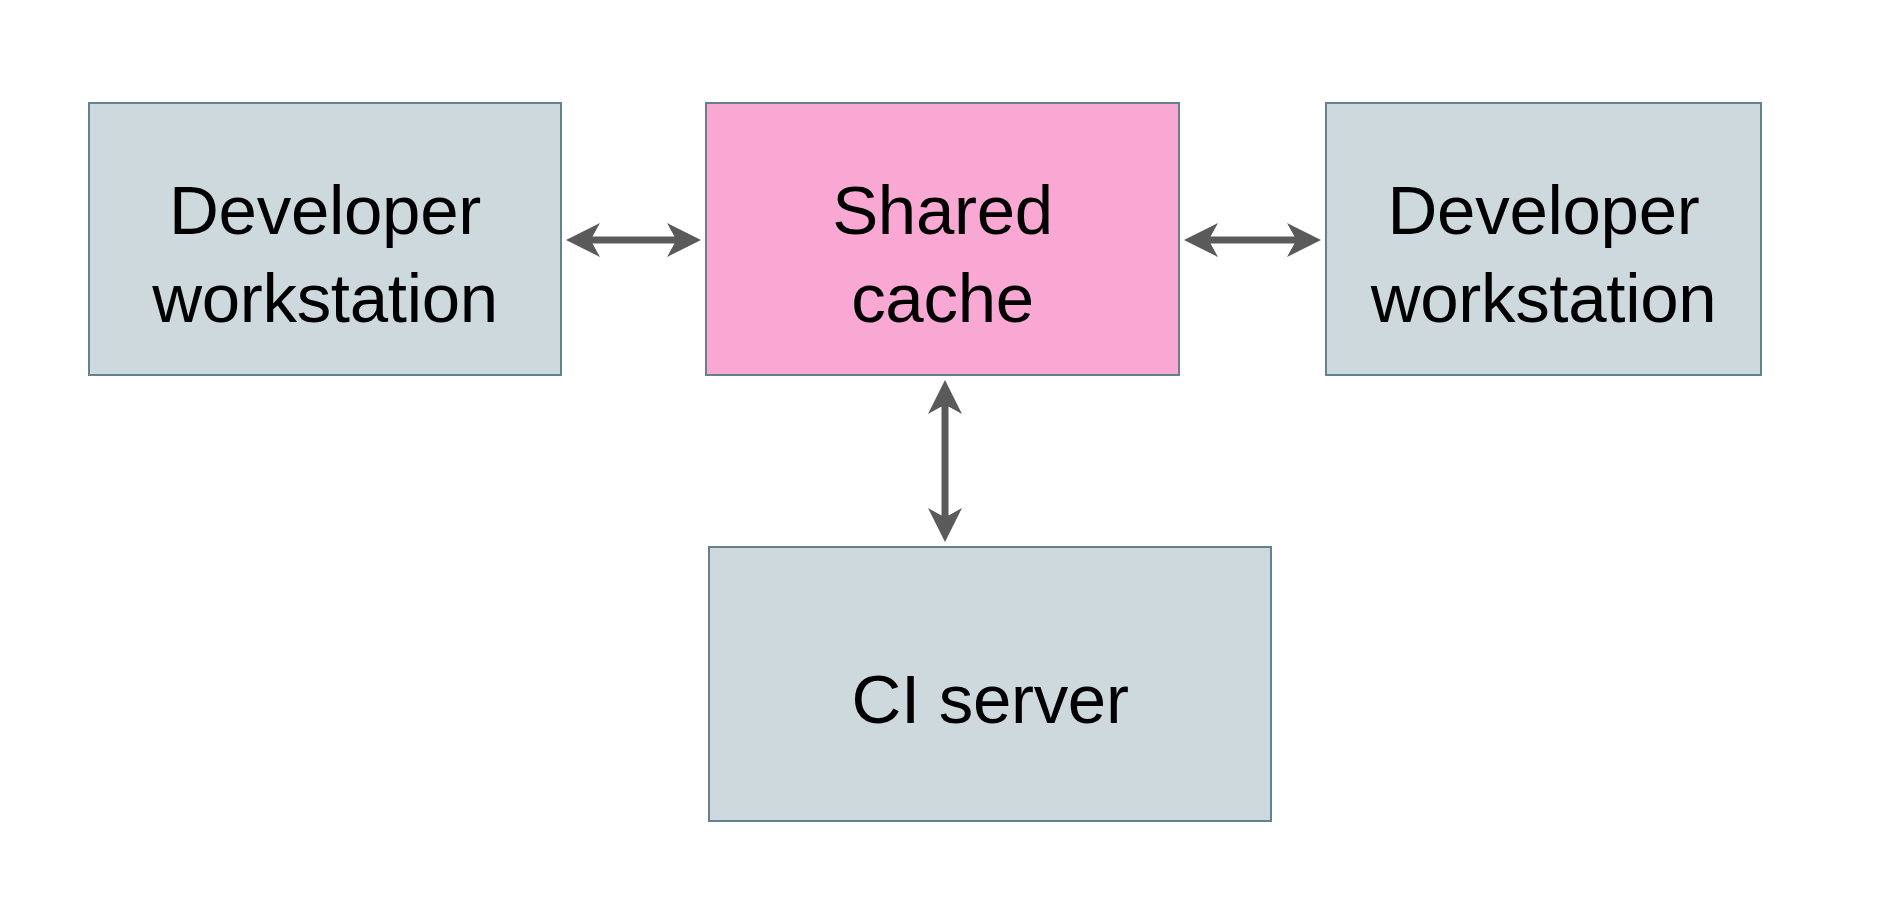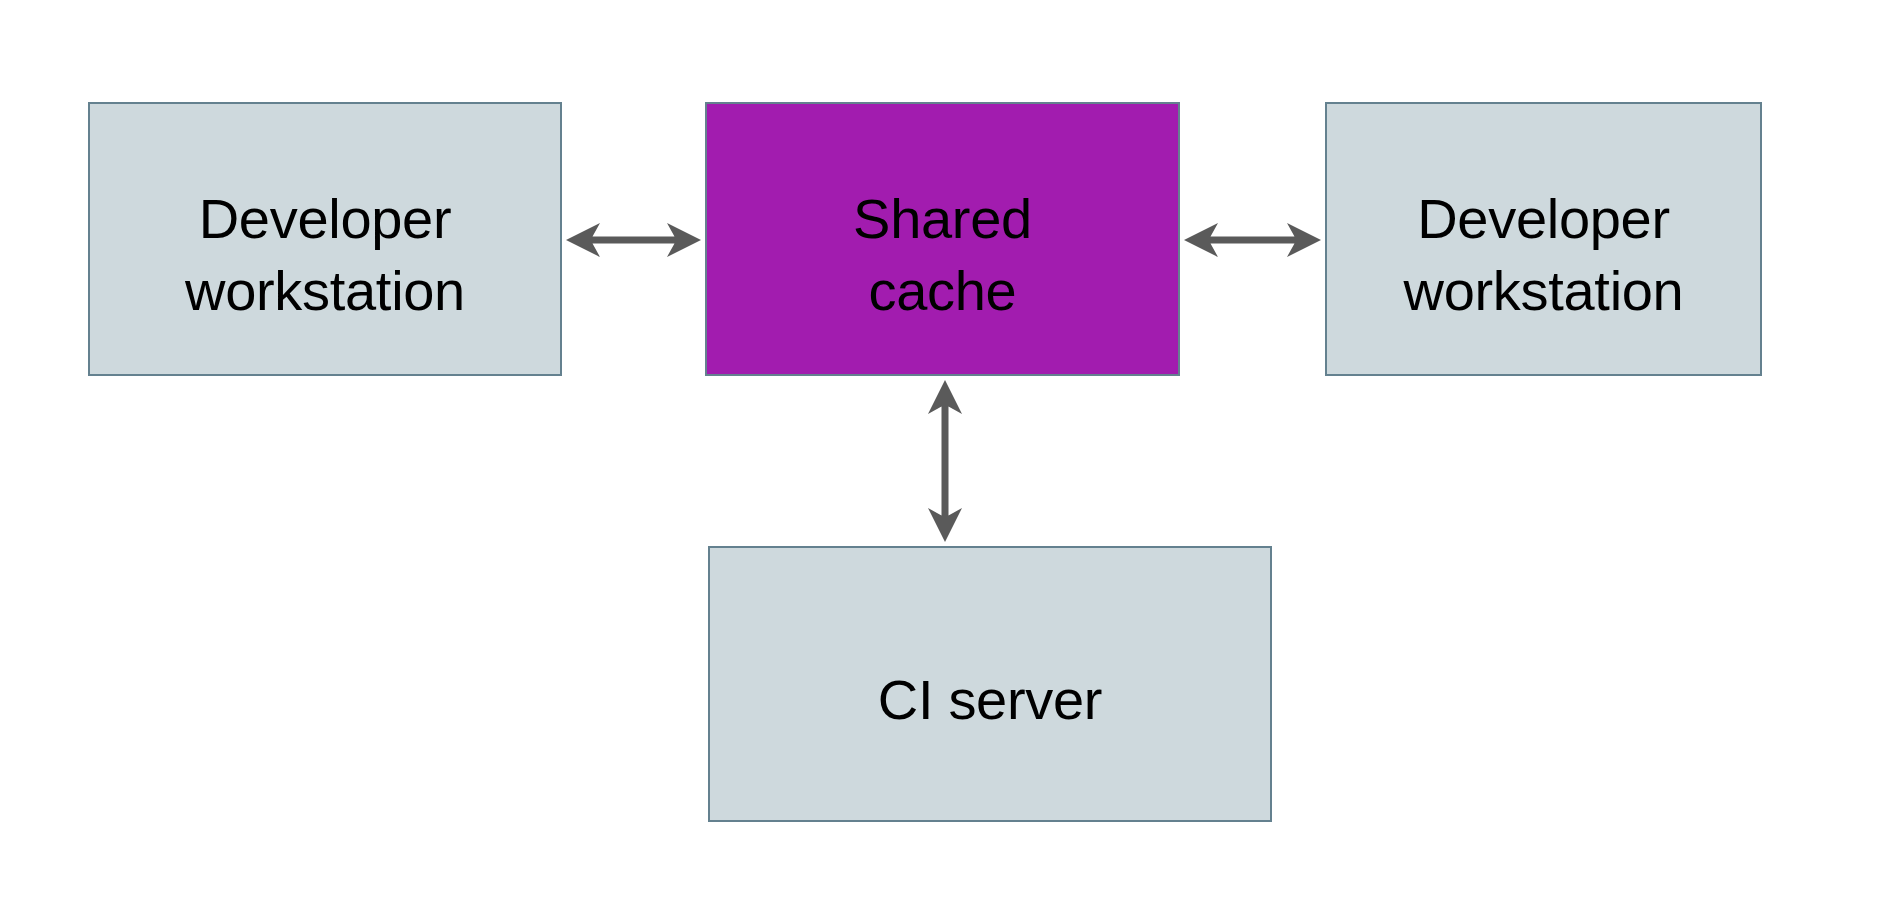--- a/index.html
+++ b/index.html
@@ -23,21 +23,21 @@
     box-sizing: border-box;
     background: #ced9dd;
     border: 2px solid #64818f;
     display: flex;
     align-items: center;
     justify-content: center;
     text-align: center;
   }
   .node-label {
     font-family: "Liberation Sans", sans-serif;
-    font-size: 56px;
+    font-size: 69px;
     line-height: 1.28;
     color: #000000;
     font-weight: 400;
     letter-spacing: -0.3px;
     white-space: pre-line;
     padding: 0 10px;
     margin-top: 32px;
   }
   .edge {
     position: absolute;
@@ -51,21 +51,21 @@
 </head>
 <body>
 
 <div id="canvas" style="background: rgb(255, 255, 255);">
 
   <div class="node" id="node-0" style="left: 88px; top: 102px; width: 474px; height: 274px; background: rgb(206, 217, 221); border-color: rgb(100, 129, 143);">
     <span class="node-label" style="color: rgb(0, 0, 0);">Developer
 workstation</span>
   </div>
 
-  <div class="node" id="node-1" style="left: 705px; top: 102px; width: 475px; height: 274px; background: #a21caf; border-color: rgb(100, 129, 143);">
+  <div class="node" id="node-1" style="left: 705px; top: 102px; width: 475px; height: 274px; background: #f9a8d4; border-color: rgb(100, 129, 143);">
     <span class="node-label" style="color: rgb(0, 0, 0);">Shared
 cache</span>
   </div>
 
   <div class="node" id="node-2" style="left: 1325px; top: 102px; width: 437px; height: 274px; background: rgb(206, 217, 221); border-color: rgb(100, 129, 143);">
     <span class="node-label" style="color: rgb(0, 0, 0);">Developer
 workstation</span>
   </div>
 
   <div class="node" id="node-3" style="left: 708px; top: 546px; width: 564px; height: 276px; background: rgb(206, 217, 221); border-color: rgb(100, 129, 143);">

